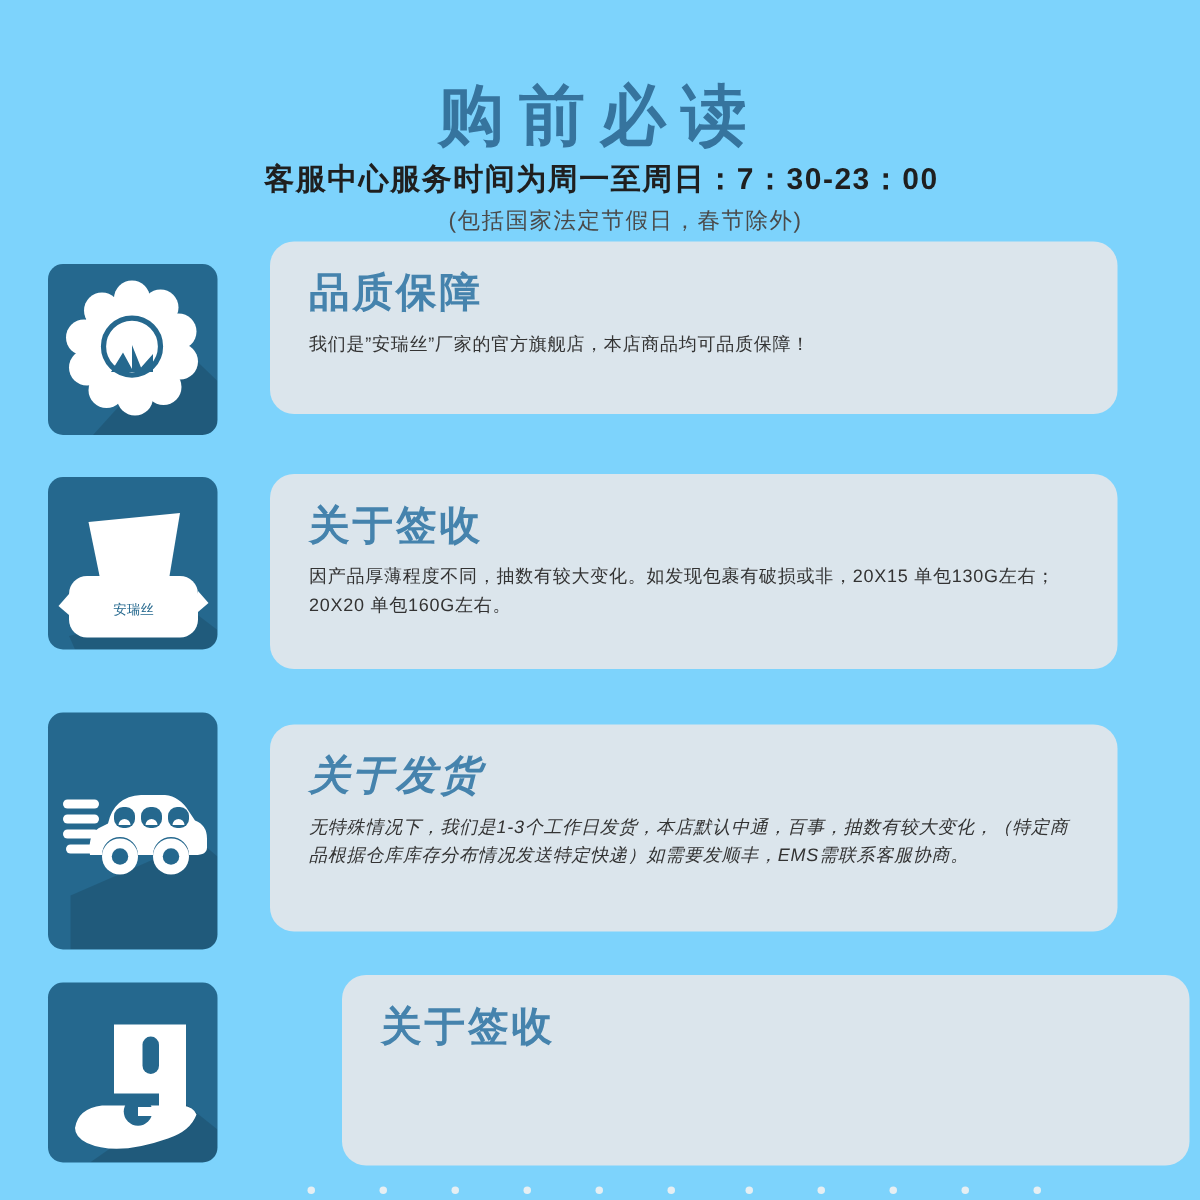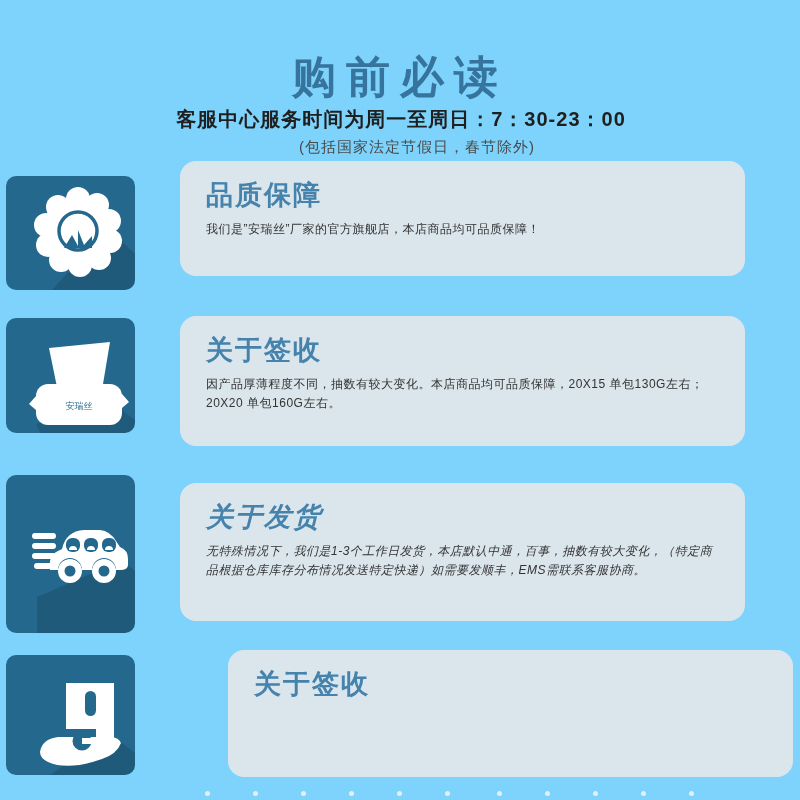--- a/index.html
+++ b/index.html
@@ -13,21 +13,21 @@
   }
   .page-subtitle{
     position:absolute;top:106px;left:1px;width:800px;text-align:center;
     font-size:20px;font-weight:600;color:#1f1f1f;letter-spacing:1px;
   }
   .page-note{
     position:absolute;top:138px;left:17px;width:800px;text-align:center;
     font-size:15px;color:#4a4a4a;letter-spacing:1px;
   }
   .icon-tile{
-    position:absolute;left:6px;width:113px;background:#25688e;border-radius:10px;overflow:hidden;padding-left:16px;
+    position:absolute;left:32px;width:113px;background:#25688e;border-radius:10px;overflow:hidden;
   }
   .icon-tile svg{display:block;width:100%;height:100%;}
   .panel{
     position:absolute;left:180px;width:565px;background:#dbe5ec;border-radius:16px;
     box-sizing:border-box;padding:16px 26px 0 26px;
   }
   .panel-heading{
     font-size:27px;font-weight:bold;color:#4583ad;letter-spacing:2px;margin:0 0 7px 0;
   }
   .panel-body{
@@ -79,21 +79,21 @@
       <polygon points="92,86 113,102 113,115 18,115 14,106" fill="#000000" opacity="0.12"></polygon>
       <polygon points="27,30 88,24 80,72 36,74" fill="#ffffff"></polygon>
       <rect x="14" y="66" width="86" height="41" rx="12" fill="#ffffff"></rect>
       <polygon points="7,86 14,78 14,92" fill="#ffffff"></polygon>
       <polygon points="107,84 100,76 100,90" fill="#ffffff"></polygon>
       <text x="57" y="91" text-anchor="middle" font-size="9" fill="#25688e">安瑞丝</text>
     </svg>
   </div>
   <div class="panel" style="top:316px;height:130px;">
     <div class="panel-heading">关于签收</div>
-    <p class="panel-body">因产品厚薄程度不同，抽数有较大变化。本店商品均可品质保障，20X15 单包130G左右； 20X20 单包160G左右。</p>
+    <p class="panel-body">因产品厚薄程度不同，抽数有较大变化。如发现包裹有破损或非，20X15 单包130G左右； 20X20 单包160G左右。</p>
   </div>
 
   <div class="icon-tile" style="top:475px;height:158px;">
     <svg viewBox="0 0 113 158" xmlns="http://www.w3.org/2000/svg">
       <polygon points="100,85 113,96 113,158 15,158 15,122" fill="#000000" opacity="0.13"></polygon>
       <g fill="#ffffff">
         <rect x="10" y="58" width="24" height="6" rx="3"></rect>
         <rect x="10" y="68" width="24" height="6" rx="3"></rect>
         <rect x="10" y="78" width="24" height="6" rx="3"></rect>
         <rect x="12" y="88" width="20" height="6" rx="3"></rect>

